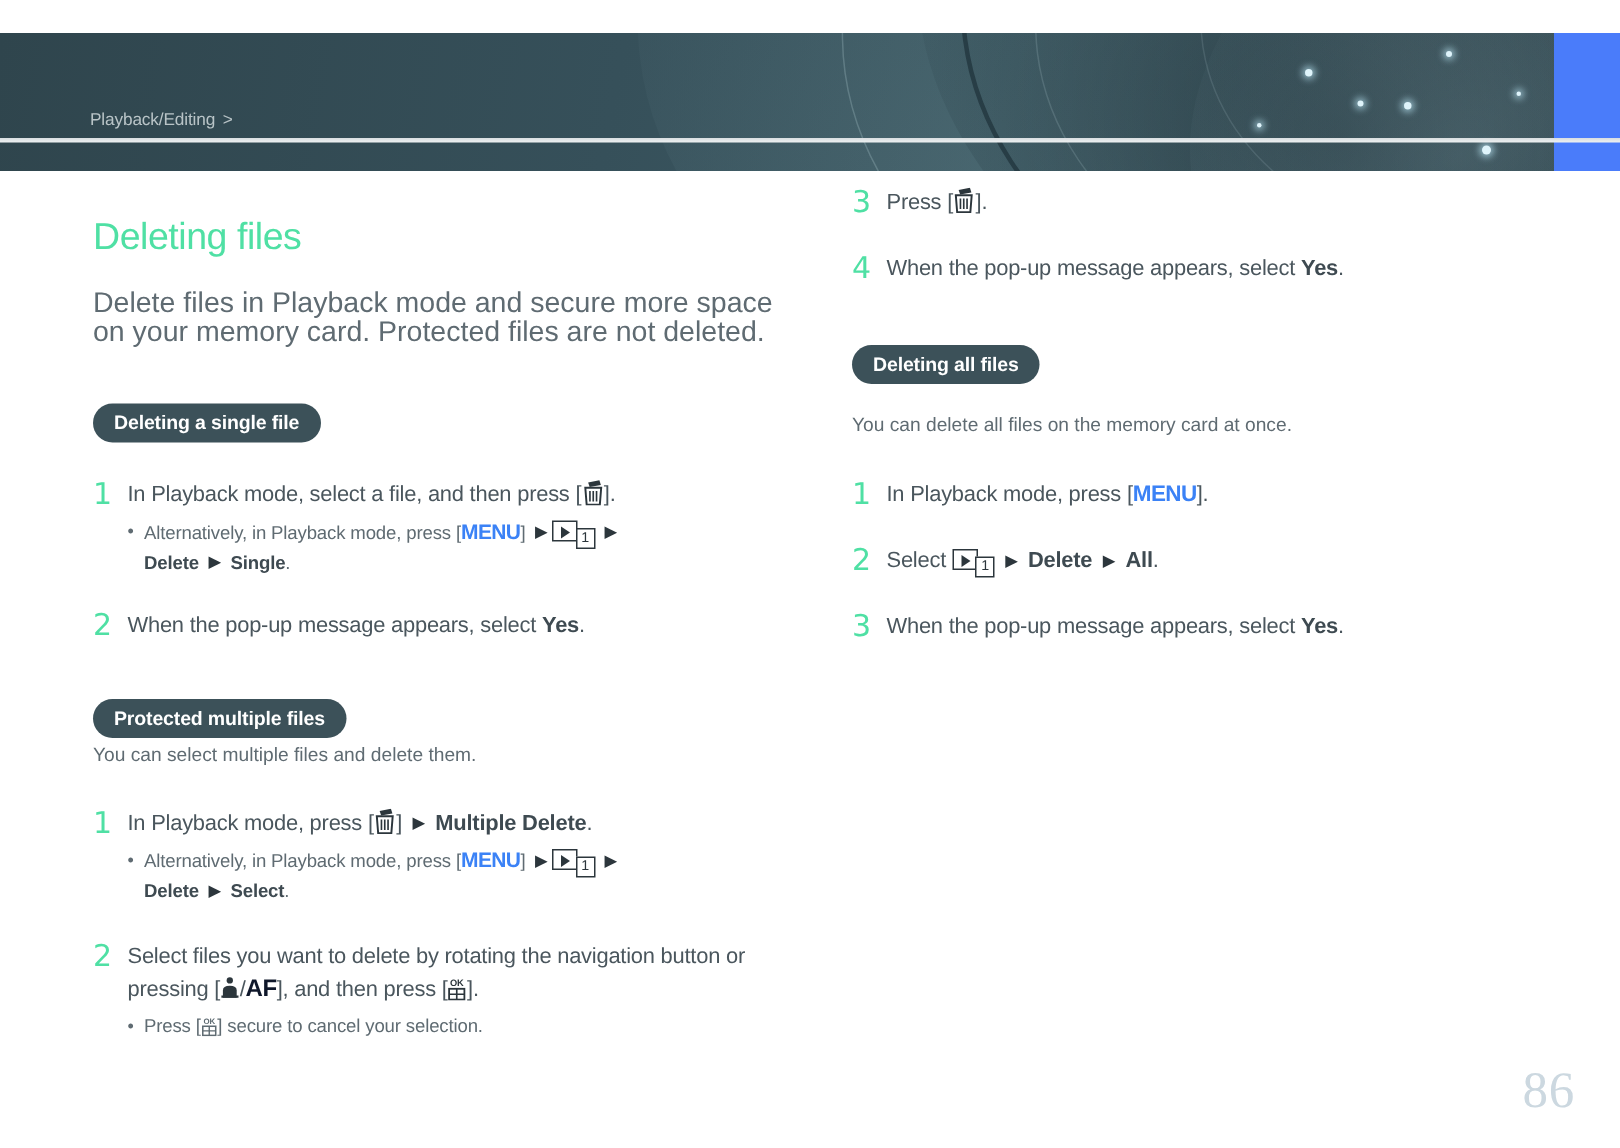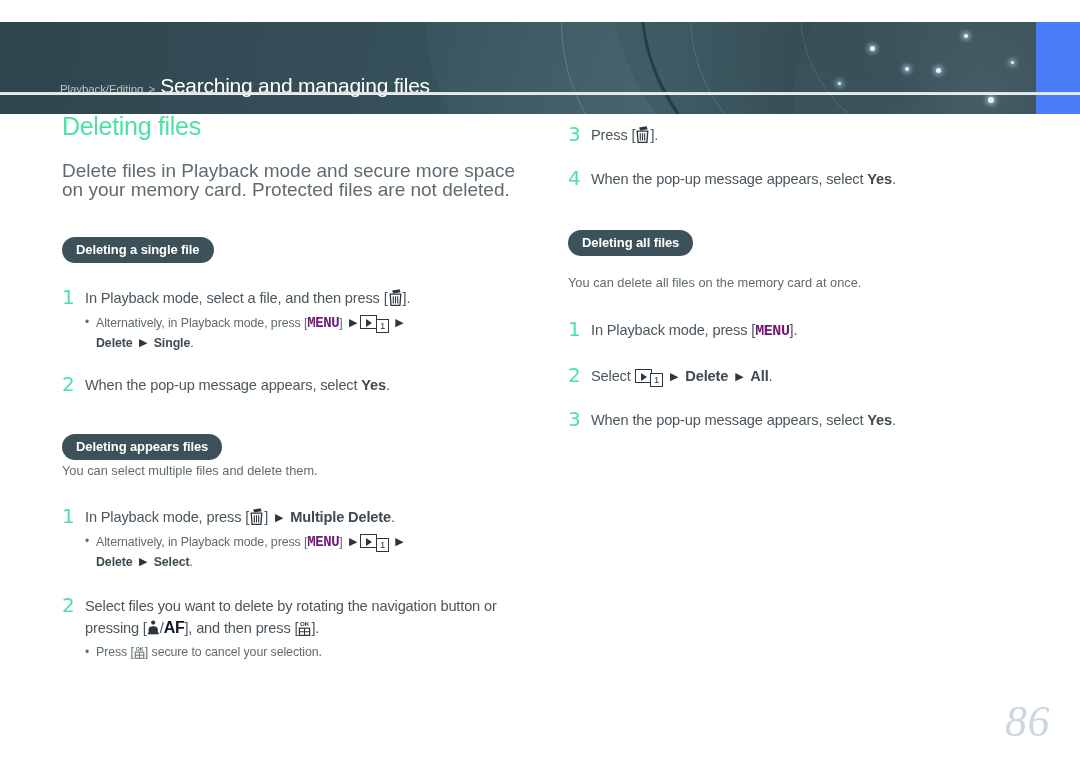--- a/index.html
+++ b/index.html
@@ -132,20 +132,21 @@
   }
   .col-left  { left: 62px; }
   .col-right { left: 568px; }
 
   .chapter-title {
     font-size: 25px;
     color: #4fe0a4;
     font-weight: 400;
     letter-spacing: -0.3px;
     margin-bottom: 20px;
+    margin-top: 32px;
   }
 
   .lead {
     font-size: 19px;
     line-height: 19px;
     color: #5f6b72;
     max-width: 462px;
   }
 
   .badge {
@@ -205,25 +206,25 @@
   b, .bold { font-weight: 700; color: #3e4a51; }
 
   
   .ico {
     display: inline-block;
     vertical-align: -3px;
     position: relative;
   }
 
   .ico-menu {
-    font-family: Liberation Mono, monospace;
+    font-family: Liberation Sans, sans-serif;
     font-weight: 700;
     font-size: 14px;
     letter-spacing: -0.4px;
-    color: #701a75;
+    color: #3b82f6;
     vertical-align: 0;
     text-align: center;
   }
 
   .ico-arrow {
     font-size: 11px;
     color: #2c363c;
     vertical-align: 1px;
     margin: 0 3px;
   }
@@ -281,22 +282,21 @@
     letter-spacing: -0.3px;
     color: #0f172a;
     vertical-align: 0;
   }
 
   .page-number {
     position: absolute;
     right: 30px;
     bottom: 18px;
     font-family: "Liberation Serif", serif;
-    font-style: italic;
-    font-size: 44px;
+    font-size: 34px;
     color: #ccd8e0;
     letter-spacing: 0.5px;
   }
 </style>
 </head>
 <body>
 
 <div class="page">
 
   <div class="header">
@@ -315,21 +315,20 @@
     <div class="spark" style="left:988px; top:75px; width:6px; height:6px;"></div>
     <div class="spark" style="left:964px; top:12px; width:4px; height:4px;"></div>
     <div class="spark" style="left:1011px; top:39px; width:3px; height:3px;"></div>
     <div class="spark" style="left:838px; top:60px; width:3px; height:3px;"></div>
 
     <div class="blue-bar"></div>
 
     <div class="breadcrumb">
       <span class="crumb-small">Playback/Editing</span>
       <span class="crumb-sep">&gt;</span>
-      <span class="crumb-main">Searching and managing files</span>
     </div>
   </div>
   <div class="header-rule"></div>
 
   <div class="col col-left">
 
     <div class="chapter-title">Deleting files</div>
 
     <div class="lead">Delete files in Playback mode and secure more space on your memory card. Protected files are not deleted.</div>
 
@@ -355,21 +354,21 @@
 
       <div class="step" style="margin-top:22px;">
         <div class="step-num">2</div>
         <div class="step-body">
           <span>When the pop-up message appears, select </span><span class="bold">Yes</span><span>.</span>
         </div>
       </div>
     </div>
 
     <div style="margin-top:38px;">
-      <div class="badge">Deleting appears files</div>
+      <div class="badge">Protected multiple files</div>
 
       <div class="sub-lead" style="margin-top:2px;">You can select multiple files and delete them.</div>
 
       <div class="step" style="margin-top:26px;">
         <div class="step-num">1</div>
         <div class="step-body">
           <span>In Playback mode, press [</span><svg class="ico ico-trash" viewBox="0 0 15 17">
               <path d="M4.1 1.6 L11.6 0.2 L12.6 3.3 L5.1 4.6 Z" fill="#2c363c"></path>
               <path d="M2.2 5.1 H12.8 L11.9 16.4 H3.1 Z" fill="none" stroke="#2c363c" stroke-width="1.3"></path>
               <path d="M5.3 7.3 V14.4 M7.5 7.3 V14.4 M9.7 7.3 V14.4" stroke="#2c363c" stroke-width="1.1"></path>

